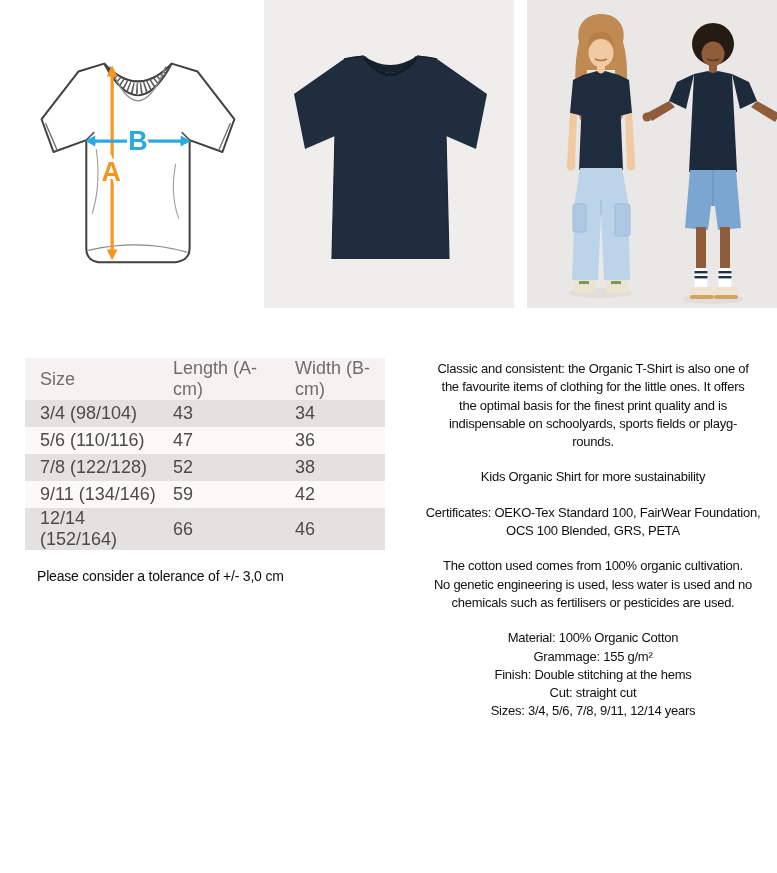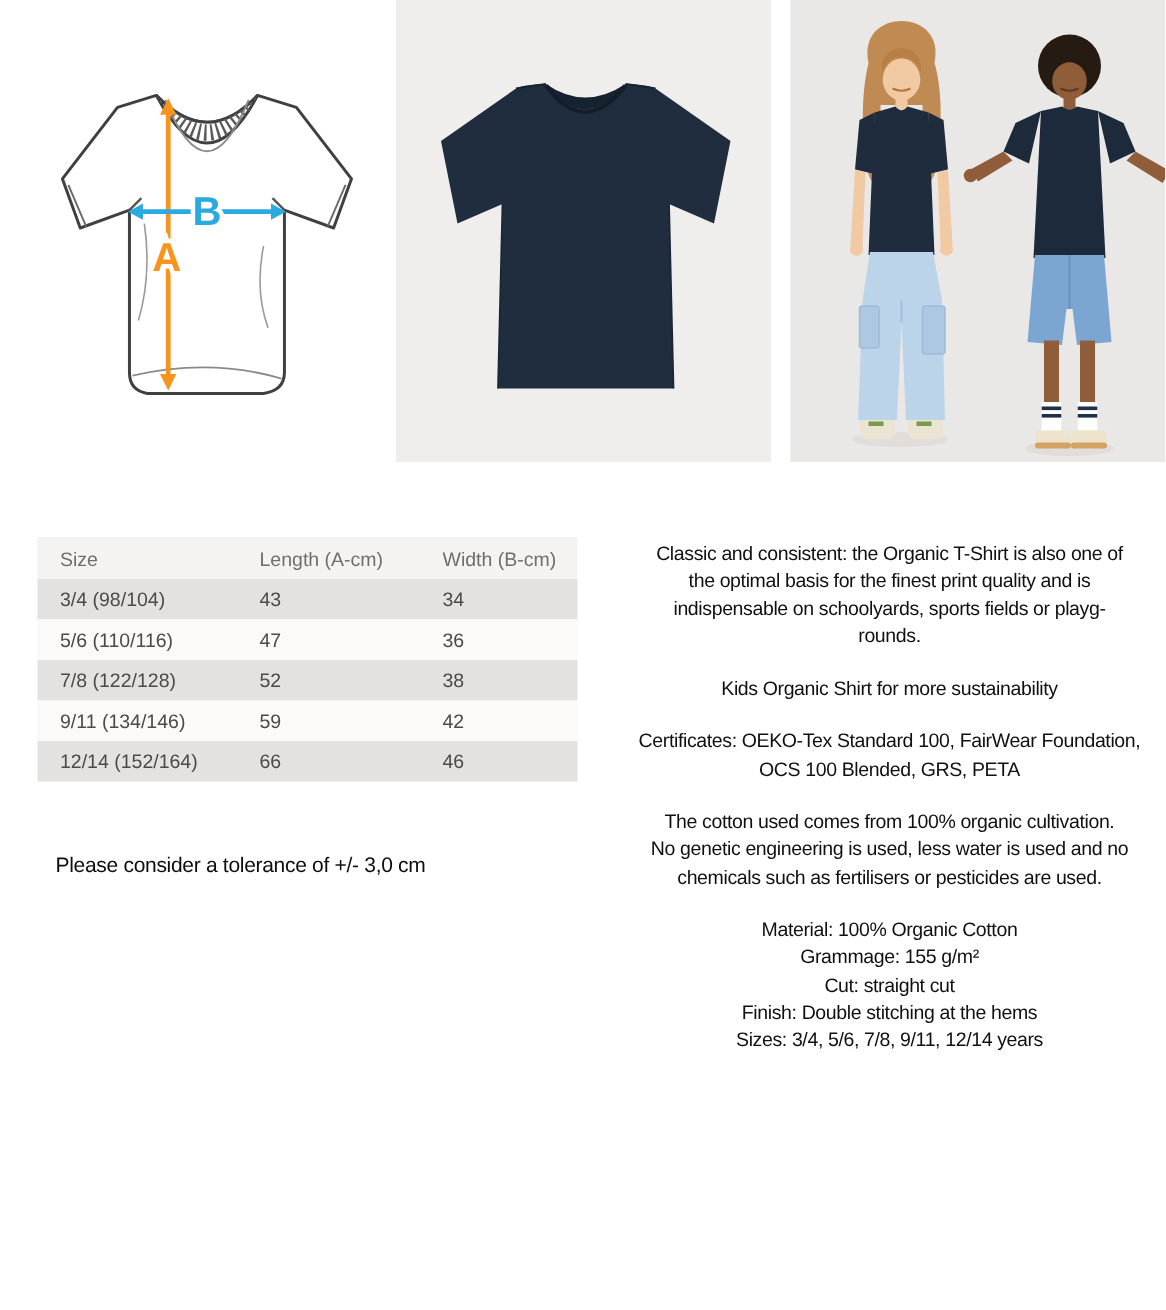--- a/index.html
+++ b/index.html
@@ -6,21 +6,21 @@
   .page{position:relative;width:777px;height:873px;background:#ffffff;overflow:hidden;
         font-family:"Liberation Sans",sans-serif;}
   .panel{position:absolute;top:0;height:308px;}
   #panel-diagram{left:0;width:264px;background:#ffffff;}
   #panel-product{left:264px;width:250px;background:#efeeec;}
   #panel-models{left:527px;width:250px;background:#eae8e6;overflow:hidden;}
   .panel svg{display:block;width:100%;height:100%;}
 
   
   .size-table{position:absolute;left:25px;top:358px;width:360px;border-collapse:collapse;
-              font-size:13px;color:#4c4b49;}
+              font-size:18px;color:#4c4b49;}
   .size-table th{font-weight:normal;color:#6f6e6b;text-align:left;height:28px;
                  padding:0 0 0 15px;background:#f4f3f1;}
   .size-table td{height:27px;padding:0 0 0 15px;}
   .size-table tbody tr:nth-child(odd){background:#e3e2e0;}
   .size-table tbody tr:nth-child(even){background:#fbfaf8;}
 
   .tolerance{position:absolute;left:37px;top:568px;font-size:14px;letter-spacing:-0.2px;color:#0d0d0d;}
 
   
   .desc{position:absolute;left:411px;top:360px;width:364px;font-size:13px;line-height:18.3px;
@@ -200,38 +200,39 @@
         <td>46</td>
       </tr>
     </tbody>
   </table>
 
   <div class="tolerance">Please consider a tolerance of +/- 3,0 cm</div>
 
   <div class="desc">
     <p>
       <span class="ln">Classic and consistent: the Organic T-Shirt is also one of</span>
+      <span class="ln">the favourite items of clothing for the little ones. It offers</span>
       <span class="ln">the optimal basis for the finest print quality and is</span>
       <span class="ln">indispensable on schoolyards, sports fields or playg-</span>
       <span class="ln">rounds.</span>
     </p>
     <p>
       <span class="ln">Kids Organic Shirt for more sustainability</span>
     </p>
     <p>
       <span class="ln">Certificates: OEKO-Tex Standard 100, FairWear Foundation,</span>
       <span class="ln">OCS 100 Blended, GRS, PETA</span>
     </p>
     <p>
       <span class="ln">The cotton used comes from 100% organic cultivation.</span>
       <span class="ln">No genetic engineering is used, less water is used and no</span>
       <span class="ln">chemicals such as fertilisers or pesticides are used.</span>
     </p>
     <p>
       <span class="ln">Material: 100% Organic Cotton</span>
       <span class="ln">Grammage: 155 g/m²</span>
+      <span class="ln">Finish: Double stitching at the hems</span>
       <span class="ln">Cut: straight  cut</span>
-      <span class="ln">Finish: Double stitching at the hems</span>
       <span class="ln">Sizes: 3/4, 5/6, 7/8, 9/11, 12/14 years</span>
     </p>
   </div>
 
 </div>
 
 </body></html>

